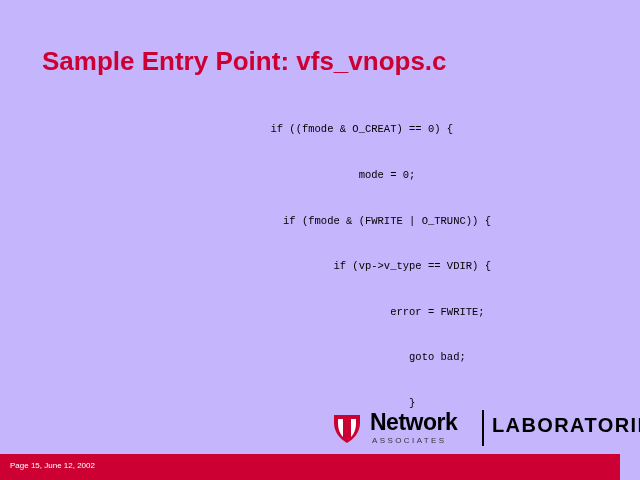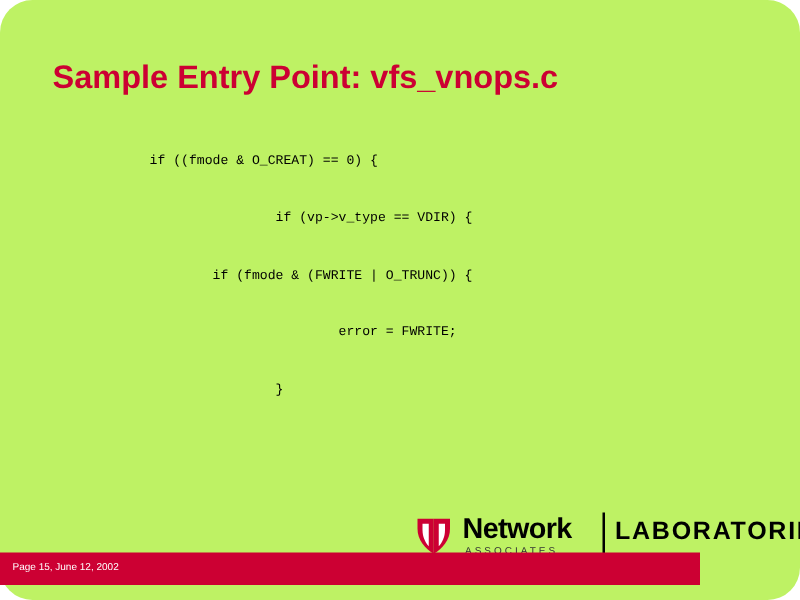--- a/index.html
+++ b/index.html
@@ -10,22 +10,21 @@
     width: 640px;
     height: 480px;
     background: #ffffff;
     font-family: "Liberation Sans", sans-serif;
     overflow: hidden;
   }
   .slide {
     position: relative;
     width: 640px;
     height: 480px;
-    background: #bef264;
-    border-radius: 26px;
+    background: #c4b5fd;
   }
   .slide-title {
     position: absolute;
     left: 42px;
     top: 46px;
     font-size: 26px;
     font-weight: bold;
     color: #CC0033;
     letter-spacing: 0px;
     white-space: nowrap;
@@ -37,20 +36,21 @@
     width: 560px;
     font-family: "Liberation Mono", monospace;
     font-size: 10.5px;
     line-height: 15.2px;
     color: #000000;
     white-space: pre;
   }
   .code-line {
     white-space: pre;
     height: 15.2px;
+    text-align: center;
   }
   .logo-area {
     position: absolute;
     left: 330px;
     top: 408px;
     width: 282px;
     height: 44px;
   }
   .logo-mark {
     position: absolute;
@@ -93,22 +93,22 @@
     top: 6px;
     font-size: 20px;
     font-weight: bold;
     color: #000000;
     letter-spacing: 1.4px;
     line-height: 22px;
   }
   .footer-bar {
     position: absolute;
     left: 0;
-    bottom: 12px;
-    width: 560px;
+    bottom: 0;
+    width: 620px;
     height: 26px;
     background: #CC0033;
   }
   .footer-text {
     position: absolute;
     left: 10px;
     top: 7px;
     font-size: 8px;
     color: #ffffff;
     white-space: nowrap;
@@ -116,23 +116,25 @@
 </style>
 </head>
 <body>
 
 <div class="slide">
 
   <div class="slide-title">Sample Entry Point: vfs_vnops.c</div>
 
   <div class="code-block">
     <div class="code-line">            if ((fmode &amp; O_CREAT) == 0) {</div>
+    <div class="code-line">                    mode = 0;</div>
+    <div class="code-line">                    if (fmode &amp; (FWRITE | O_TRUNC)) {</div>
     <div class="code-line">                            if (vp-&gt;v_type == VDIR) {</div>
-    <div class="code-line">                    if (fmode &amp; (FWRITE | O_TRUNC)) {</div>
     <div class="code-line">                                    error = FWRITE;</div>
+    <div class="code-line">                                    goto bad;</div>
     <div class="code-line">                            }</div>
     
     
     
     
     
     
     
     
     

